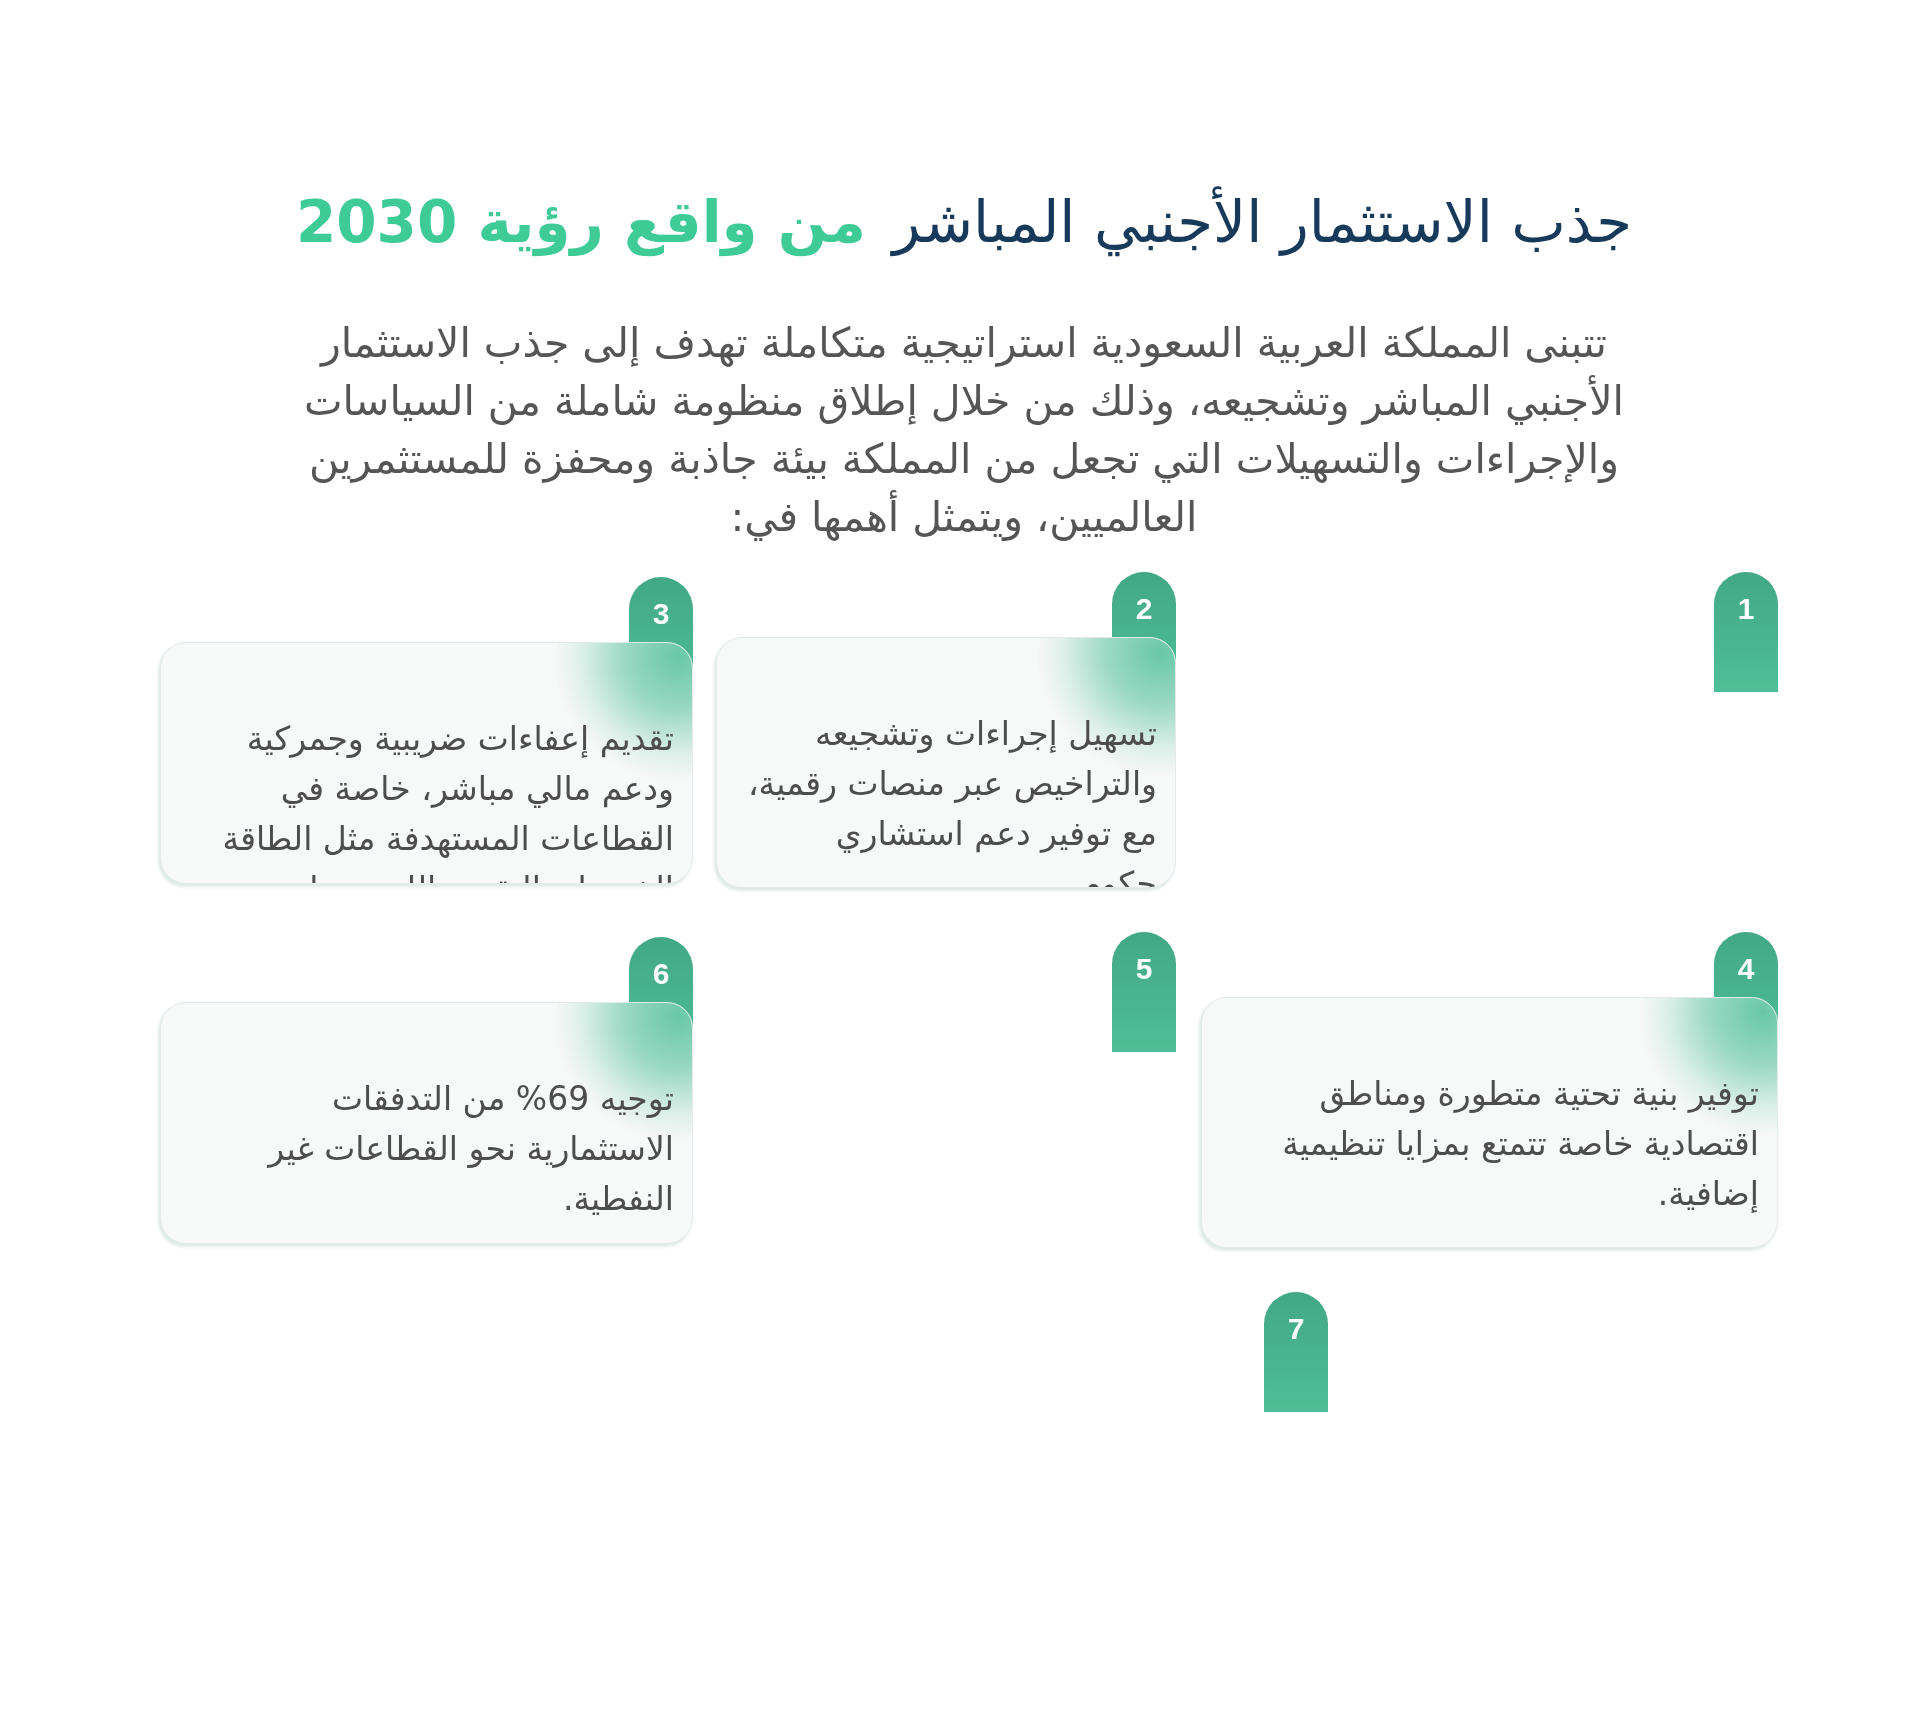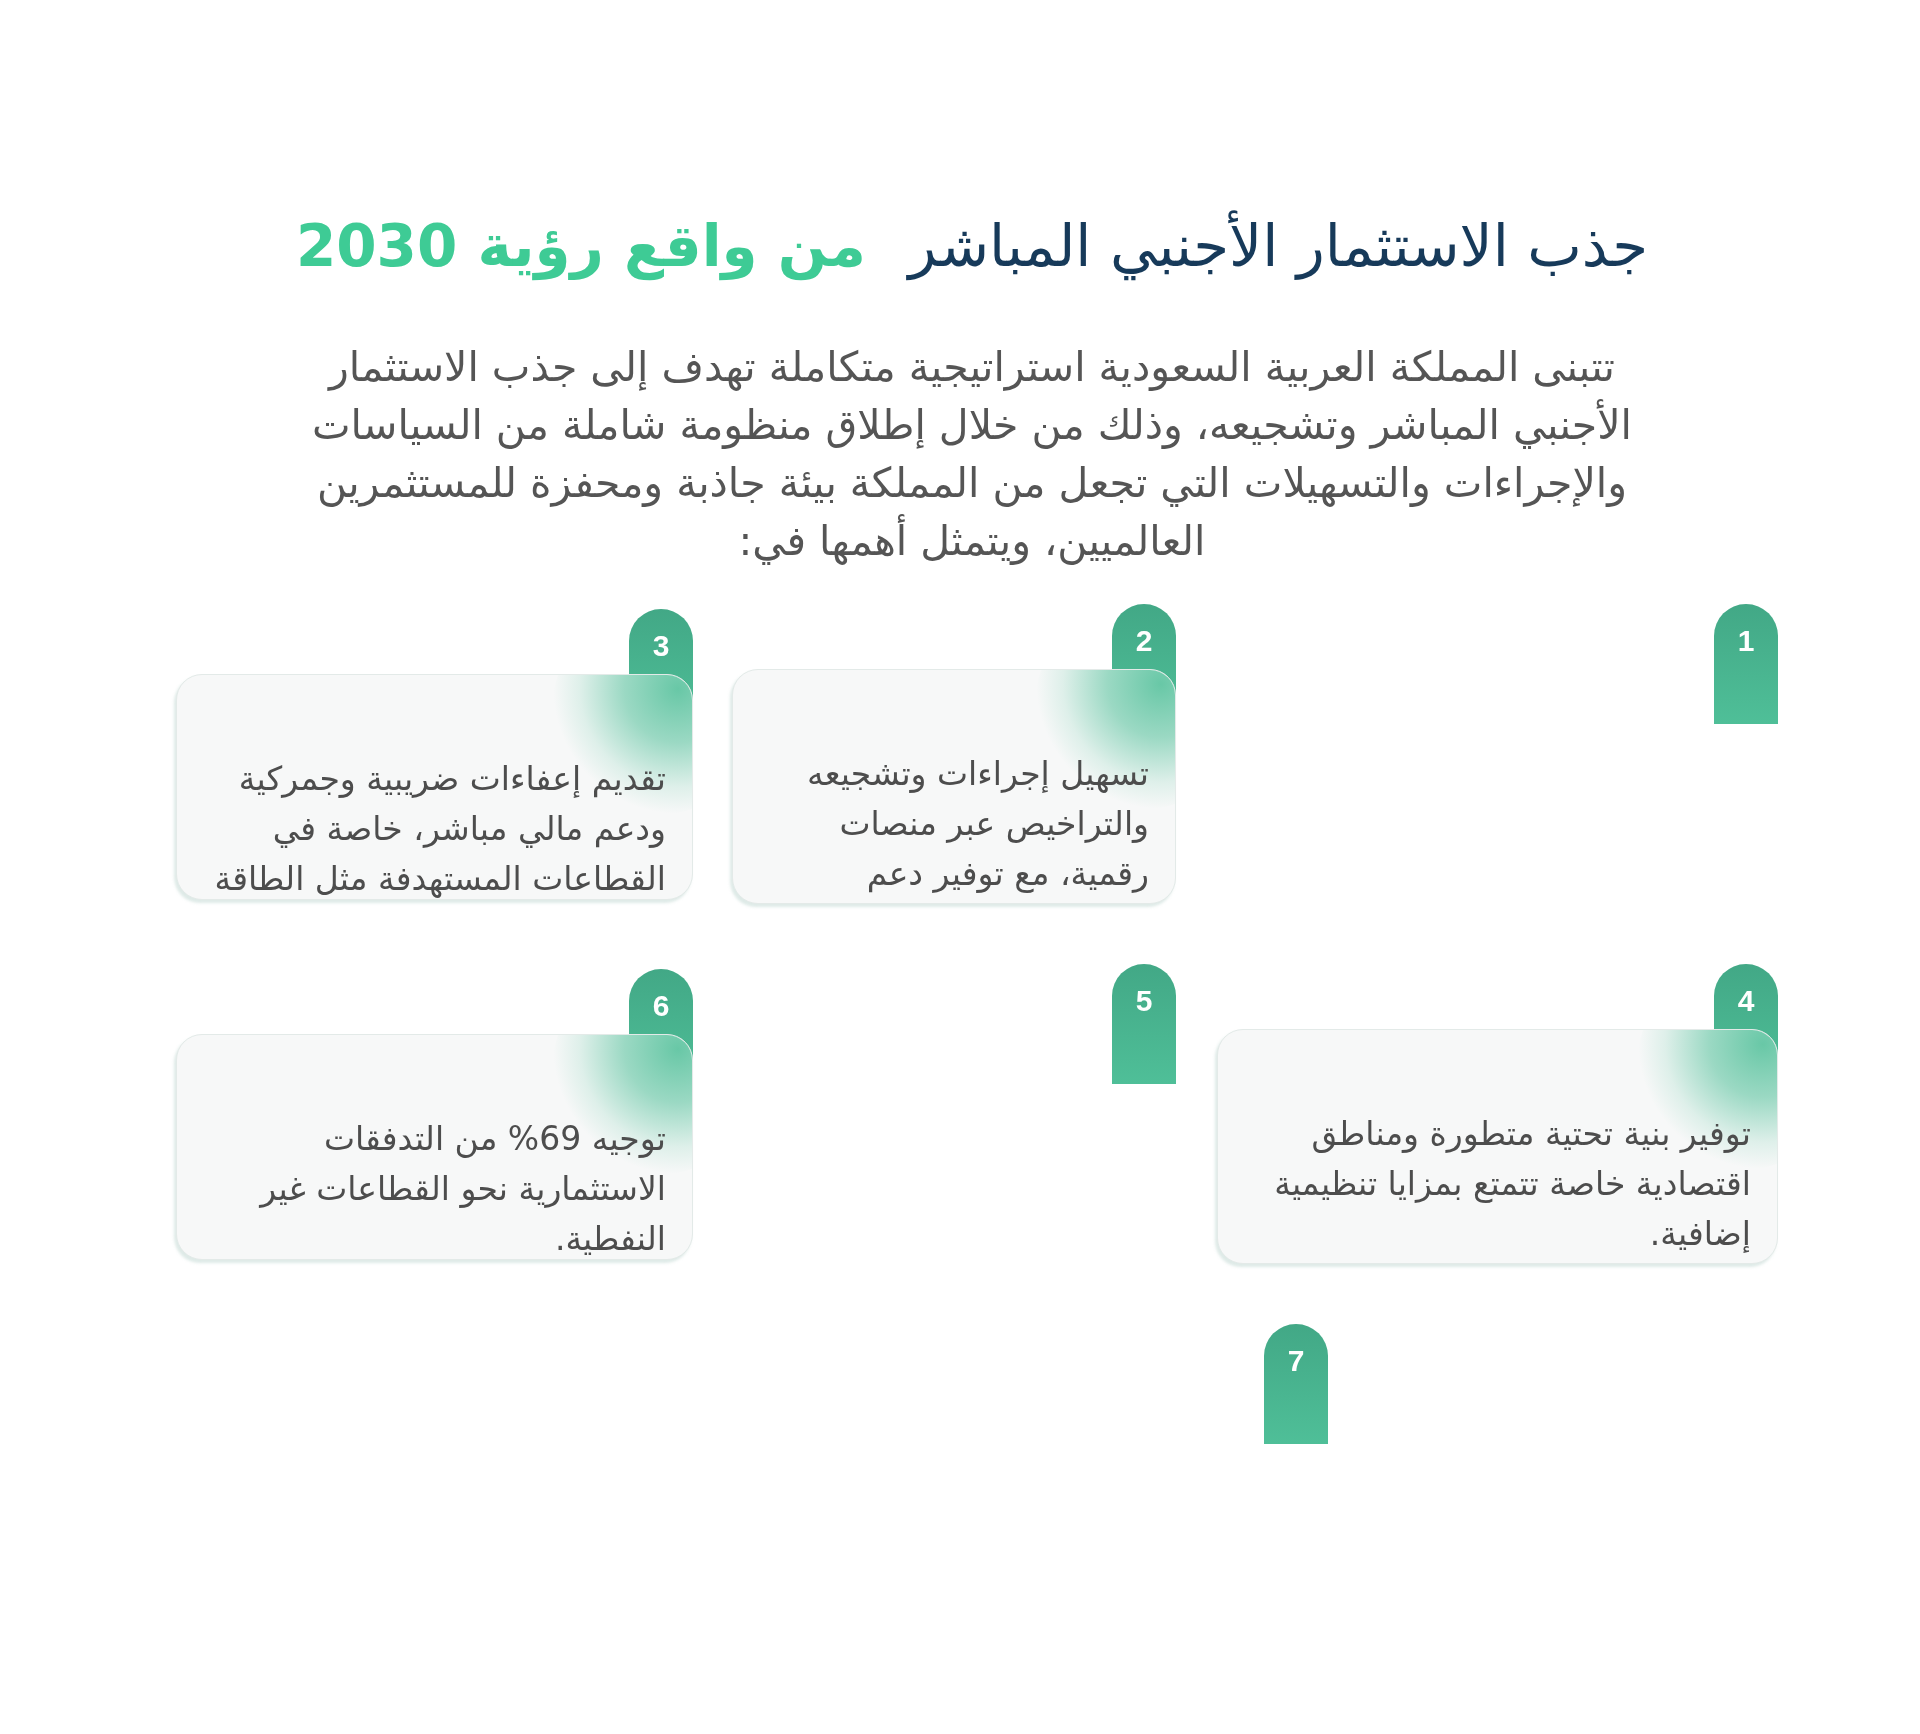--- a/index.html
+++ b/index.html
@@ -1,15 +1,15 @@
 <!DOCTYPE html>
 <html lang="ar" dir="rtl"><head>
 <meta charset="utf-8">
 <style>
-  * { box-sizing: border-box; margin: 12px; padding: 0; }
+  * { box-sizing: border-box; margin: 4px; padding: 0; }
   html, body { width: 1920px; height: 1734px; background: #ffffff; }
   body {
     position: relative;
     font-family: "DejaVu Sans", "Liberation Sans", sans-serif;
     color: #4a4a4a;
     overflow: hidden;
   }
 
   .page-title {
     position: absolute;

